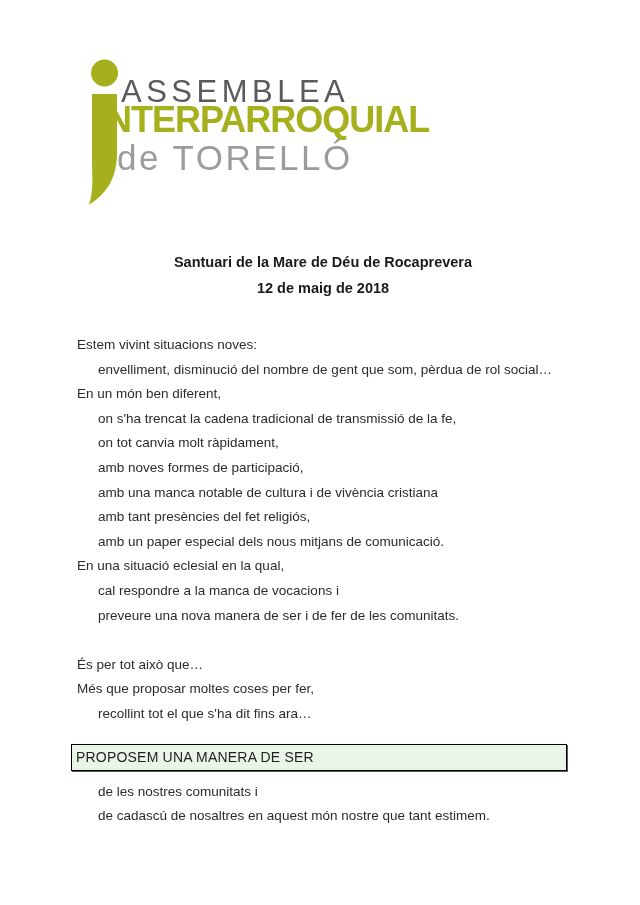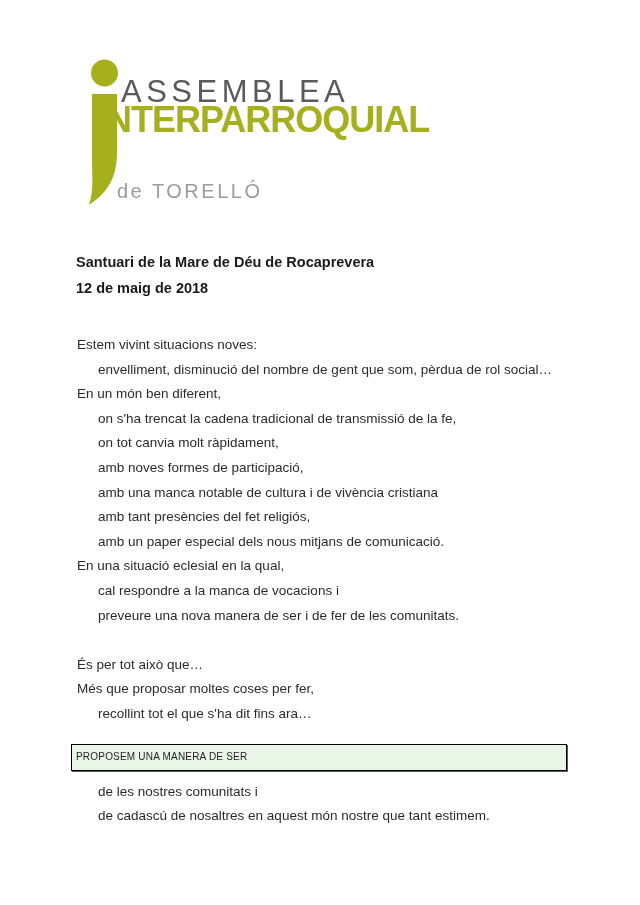--- a/index.html
+++ b/index.html
@@ -20,48 +20,48 @@
     font-size:31px;line-height:1;letter-spacing:4.5px;
     color:var(--gray-dark);white-space:nowrap;
   }
   .logo-w2{
     position:absolute;left:106px;top:102px;
     font-size:36px;line-height:1;font-weight:bold;letter-spacing:-1px;
     color:var(--accent);white-space:nowrap;
   }
   .logo-w3{
     position:absolute;left:117px;top:140px;
-    font-size:20px;line-height:1;letter-spacing:2.5px;
-    color:var(--gray-light);white-space:nowrap;margin-top:41px;
+    font-size:35px;line-height:1;letter-spacing:2.5px;
+    color:var(--gray-light);white-space:nowrap;
   }
 
   
   .doc-header{
     position:absolute;left:76px;top:249px;width:494px;
-    font-weight:bold;font-size:14.5px;line-height:26px;
+    text-align:center;font-weight:bold;font-size:14.5px;line-height:26px;
     color:#1a1a1a;
   }
 
   
   .doc-body{
     position:absolute;left:77px;top:317px;width:500px;
     font-size:13.5px;line-height:24.6px;color:#2b2b2b;margin-top:16px;
   }
   .line{min-height:24.6px;white-space:nowrap;}
   .line.indent{padding-left:21px;}
 
   .highlight-box{
     margin-top:17px;
     margin-left:-6px;
     width:486px;
     background:var(--box-bg);
     border:1px solid var(--box-border);
     box-shadow:1px 1px 0 #5a5a5a;
     padding:1px 4px 2px 4px;
-    font-size:10px;line-height:22px;
+    font-size:14px;line-height:22px;
     letter-spacing:0.2px;
     color:#1f1f1f;
     white-space:nowrap;
   }
   .after-box{margin-top:9px;}
 
   
   .page-number{
     position:absolute;left:76px;top:848px;width:494px;
     text-align:center;font-size:11px;color:#222;

